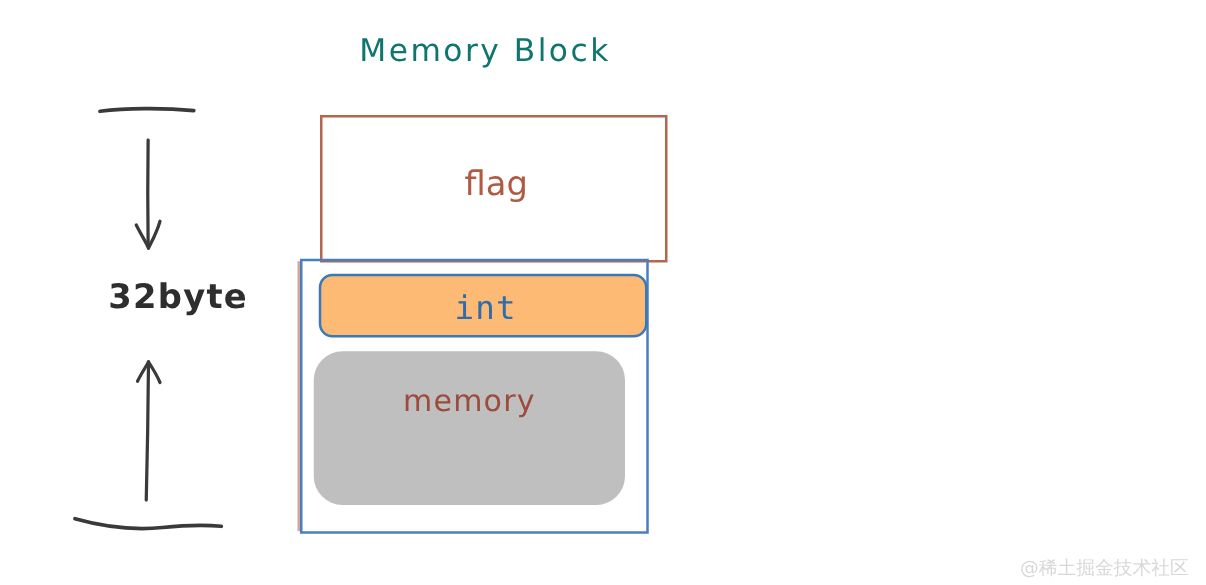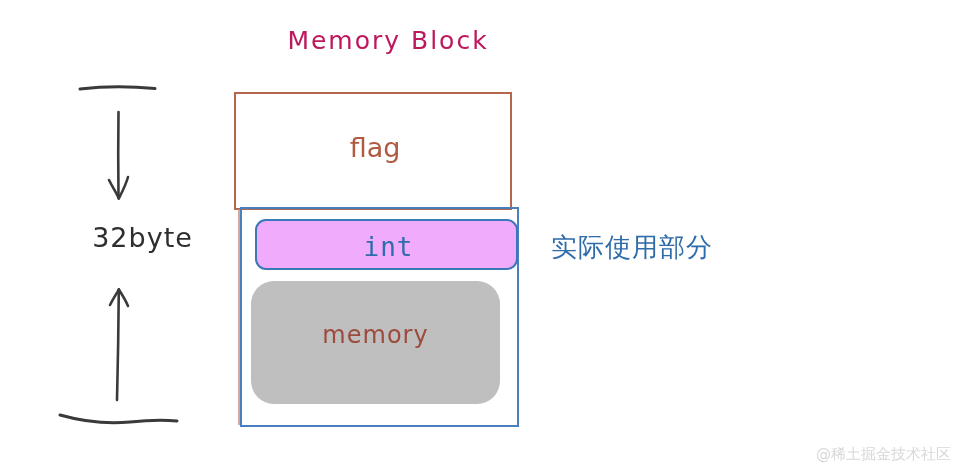--- a/index.html
+++ b/index.html
@@ -21,21 +21,21 @@
   
   #diagram-title {
     position: absolute;
     left: 278px;
     top: 26px;
     width: 220px;
     text-align: center;
     font-family: "DejaVu Sans", sans-serif;
     font-size: 25px;
     letter-spacing: 2px;
-    color: #be185d;
+    color: #0f766e;
     white-space: nowrap;
   }
 
   
   #dimension-group {
     position: absolute;
     left: 55px;
     top: 70px;
     width: 175px;
     height: 370px;
@@ -44,26 +44,27 @@
     position: absolute;
     left: 0px;
     top: 152px;
     width: 175px;
     text-align: center;
     font-family: "DejaVu Sans", sans-serif;
     font-size: 27px;
     letter-spacing: 1px;
     color: #2e2e2e;
     white-space: nowrap;
+    font-weight: bold;
   }
 
   
   #flag-box {
     position: absolute;
-    left: 234px;
+    left: 256px;
     top: 92px;
     width: 278px;
     height: 118px;
     box-sizing: border-box;
     border: 2.5px solid #b5674d;
     background: #ffffff;
   }
   #flag-label {
     position: absolute;
     left: 0;
@@ -100,21 +101,21 @@
   
   #int-box {
     position: absolute;
     left: 255px;
     top: 219px;
     width: 263px;
     height: 51px;
     box-sizing: border-box;
     border: 2px solid #3a78b8;
     border-radius: 11px;
-    background: #f0abfc;
+    background: #fdba74;
   }
   #int-label {
     position: absolute;
     left: 0;
     top: 11px;
     width: 263px;
     text-align: center;
     font-family: "DejaVu Sans Mono", monospace;
     font-size: 26px;
     letter-spacing: 1px;
@@ -129,21 +130,21 @@
     top: 281px;
     width: 249px;
     height: 123px;
     box-sizing: border-box;
     border-radius: 23px;
     background: #bfbfbf;
   }
   #memory-label {
     position: absolute;
     left: 0;
-    top: 40px;
+    top: 26px;
     width: 249px;
     text-align: center;
     font-family: "DejaVu Sans", sans-serif;
     font-size: 24px;
     letter-spacing: 1px;
     color: #9c4b3c;
     white-space: nowrap;
   }
 
   
@@ -205,18 +206,17 @@
   <div id="used-box"></div>
 
   <div id="int-box">
     <div id="int-label">int</div>
   </div>
 
   <div id="memory-box">
     <div id="memory-label">memory</div>
   </div>
 
-  <div id="note-used" class="cn-note">实际使用部分</div>
 
 
   <div id="watermark">@稀土掘金技术社区</div>
 
 </div>
 
 </body></html>

